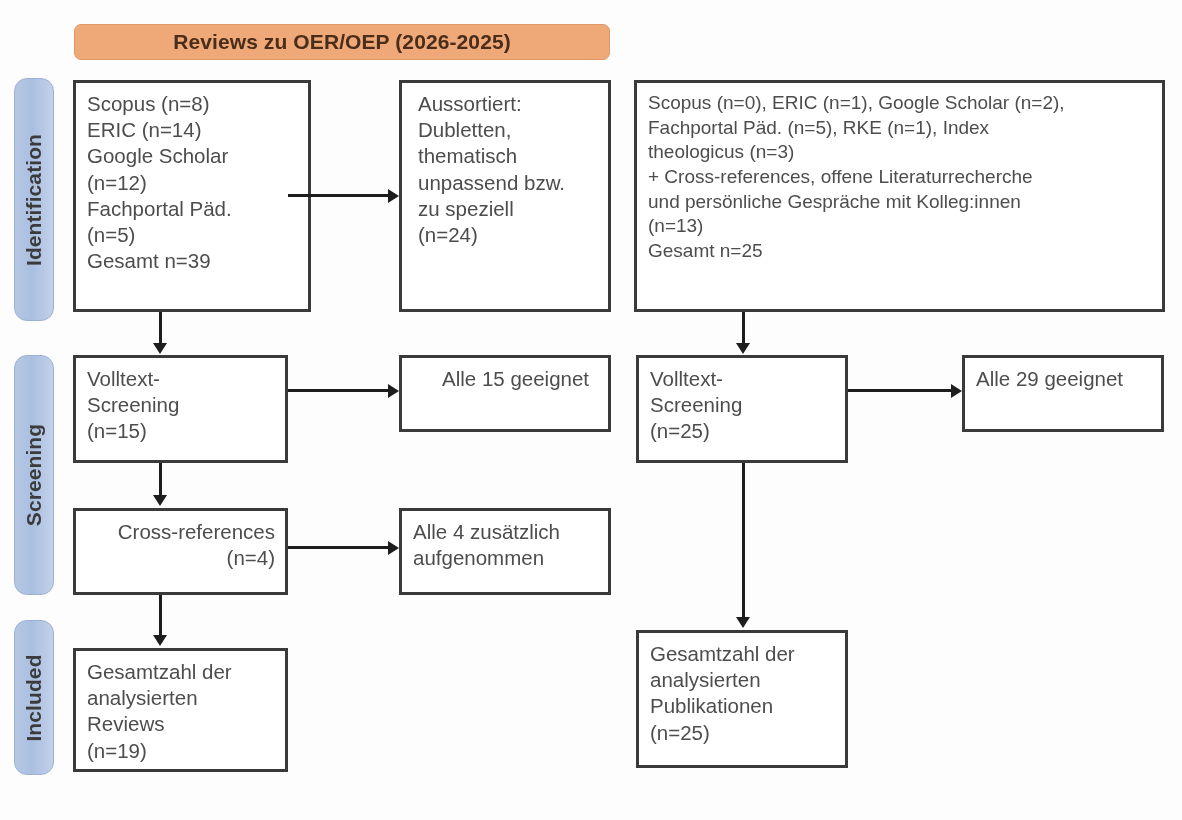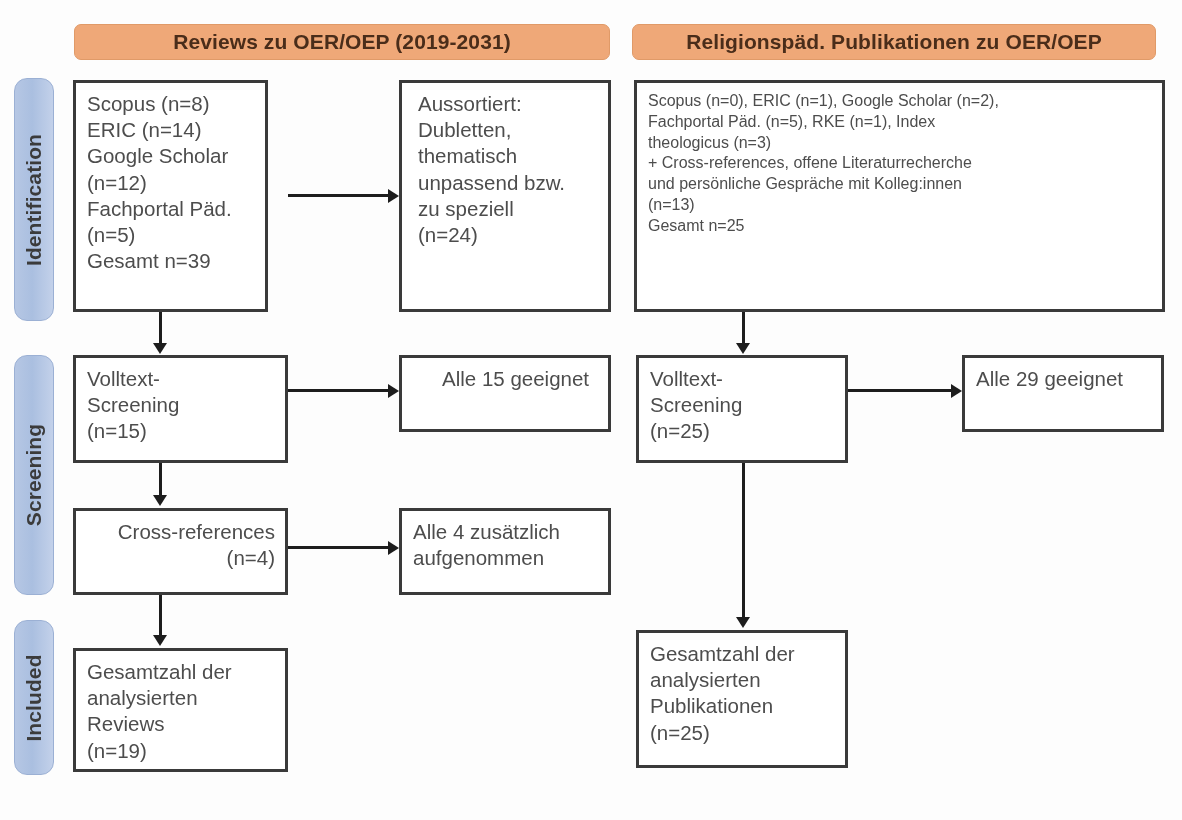--- a/index.html
+++ b/index.html
@@ -62,21 +62,21 @@
     border: 3px solid #3a3a3a;
     box-sizing: border-box;
     padding: 8px 10px 6px 11px;
     color: #4d4d4d;
     font-size: 20.5px;
     line-height: 1.28;
     white-space: pre-line;
     overflow: hidden;
   }
   .node.compact {
-    font-size: 16px;
+    font-size: 19px;
     line-height: 1.30;
   }
 
   
   .line-v {
     position: absolute;
     background: #1d1d1d;
     width: 3px;
   }
   .line-h {
@@ -110,28 +110,25 @@
 
   <div class="stage-bar" style="left:14px; top:355px; width:40px; height:240px;">
     <span class="vtext">Screening</span>
   </div>
 
   <div class="stage-bar" style="left:14px; top:620px; width:40px; height:155px;">
     <span class="vtext">Included</span>
   </div>
 
   <div class="banner" style="left:74px; top:24px; width:536px; height:36px;">
-    <span>Reviews zu OER/OEP (2019-2031)</span>
-  </div>
-
-  <div class="banner" style="left:632px; top:24px; width:524px; height:36px;">
-    <span>Religionspäd. Publikationen zu OER/OEP</span>
-  </div>
-
-  <div class="node" style="left:73px; top:80px; width:195px; height:232px;">Scopus (n=8)
+    <span>Reviews zu OER/OEP (2026-2025)</span>
+  </div>
+
+
+  <div class="node" style="left:73px; top:80px; width:238px; height:232px;">Scopus (n=8)
 ERIC (n=14)
 Google Scholar
 (n=12)
 Fachportal Päd.
 (n=5)
 Gesamt n=39</div>
 
   <div class="node" style="left:399px; top:80px; width:212px; height:232px;padding-left:16px;">Aussortiert:
 Dubletten,
 thematisch

